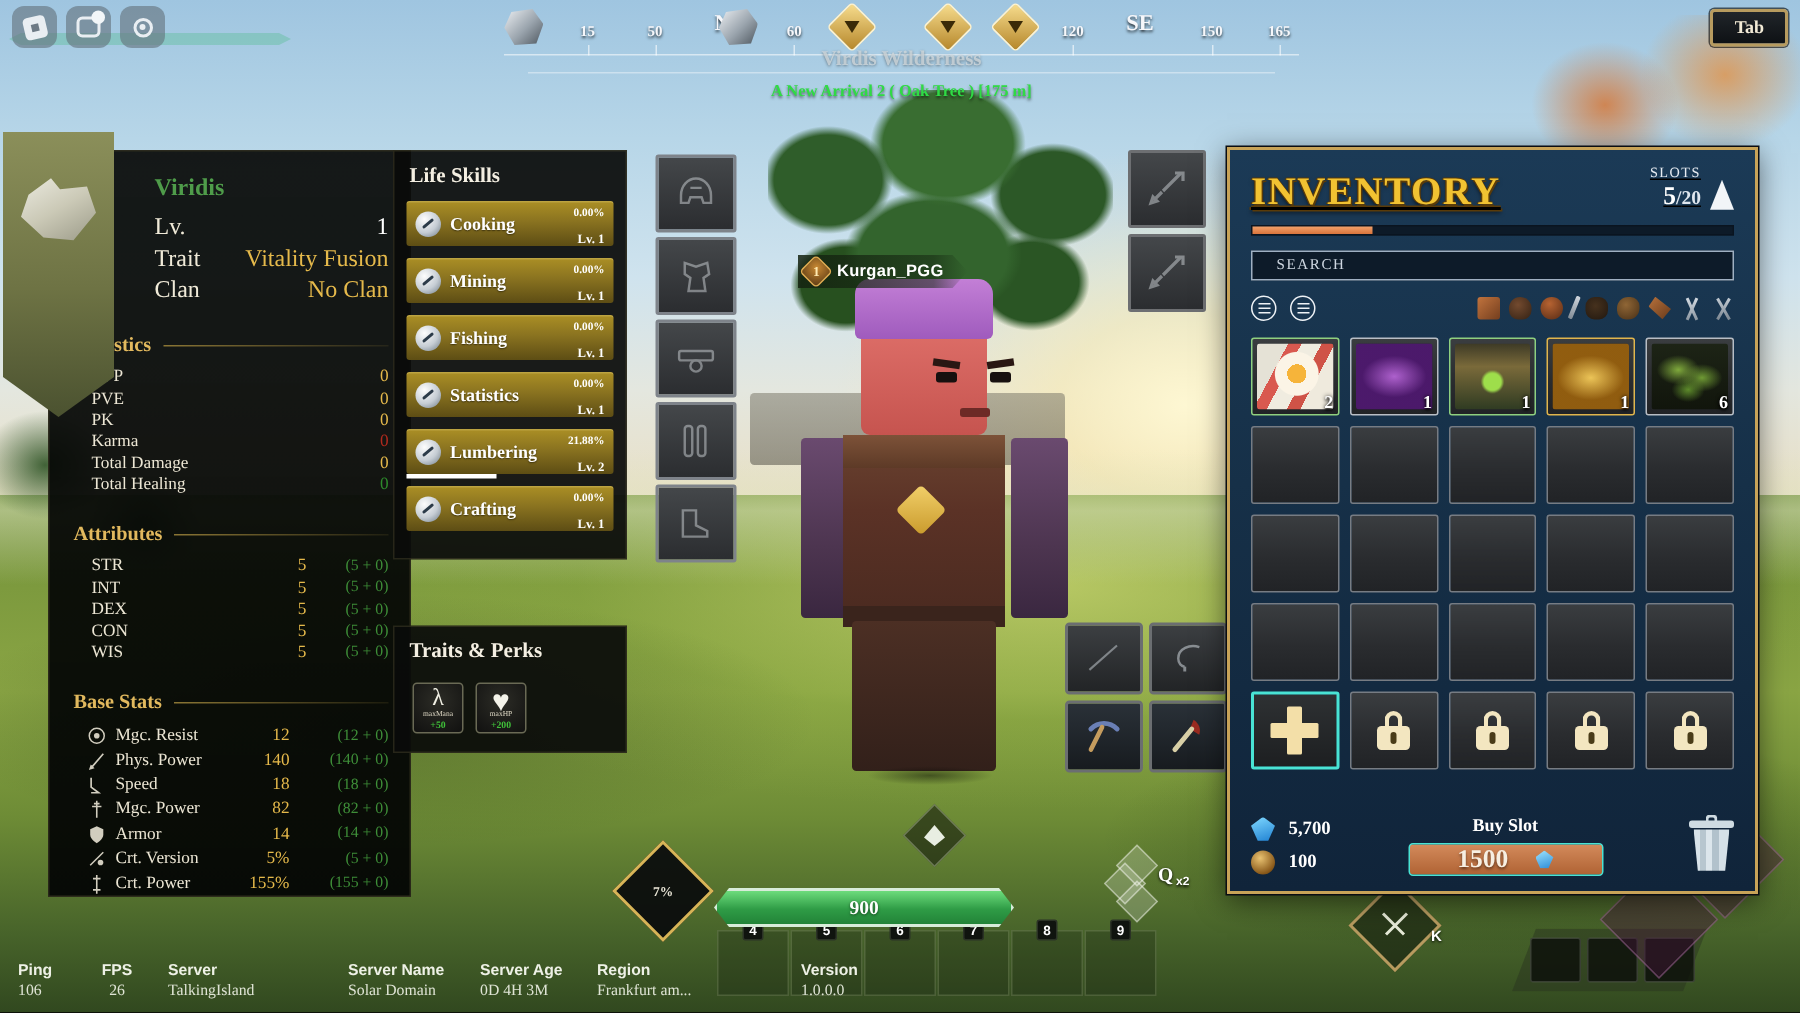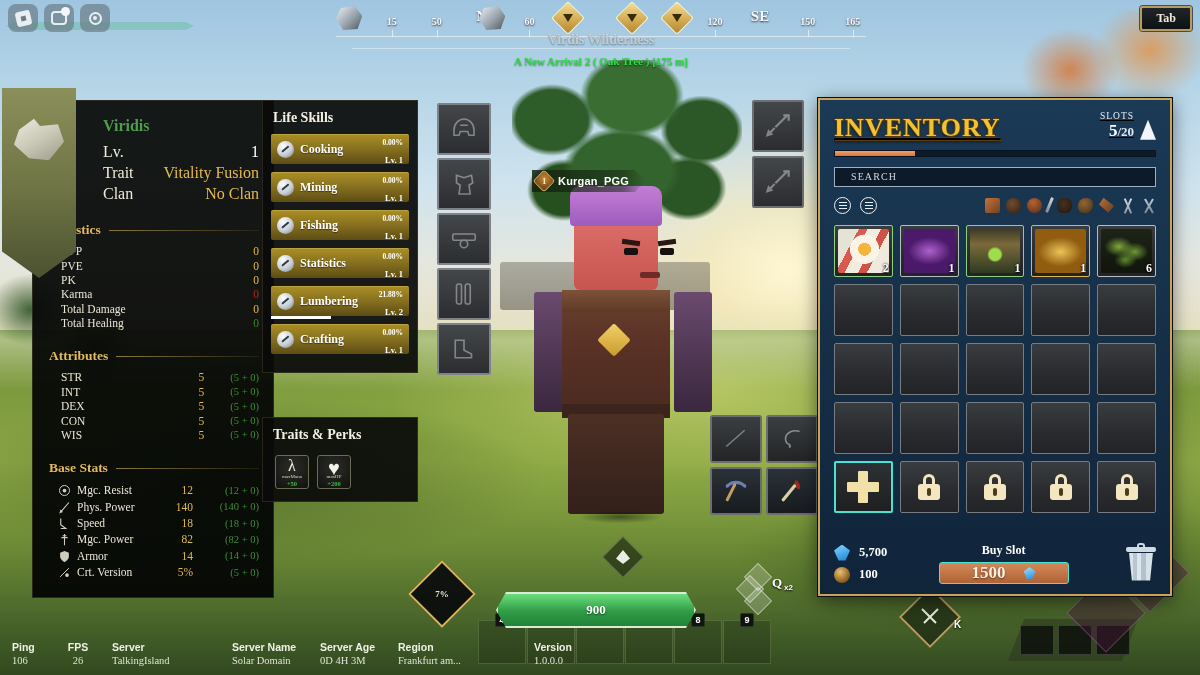--- a/index.html
+++ b/index.html
@@ -466,21 +466,21 @@
   .trash { width:30px; height:34px; position:relative; }
   .trash .lid { position:absolute; left:0; top:0; width:30px; height:5px; background:#cfdbe2; border-radius:2px;}
   .trash .handle{ position:absolute; left:11px; top:-4px; width:8px; height:5px; border:2px solid #cfdbe2; border-bottom:0; border-radius:3px 3px 0 0;}
   .trash .can {
     position:absolute; left:3px; top:6px; width:24px; height:28px;
     background: linear-gradient(90deg,#d8e3ea 0 18%, #b7c6cf 18% 34%, #dce6ec 34% 52%, #b2c2cc 52% 70%, #d6e1e8 70% 100%);
     clip-path: polygon(0 0, 100% 0, 88% 100%, 12% 100%);
   }
 
   
-  .hp-wrap { position:absolute; left:496px; top:592px; width:200px; height:36px; z-index:26; }
+  .hp-wrap { position:absolute; left:476px; top:592px; width:200px; height:26px; z-index:26; }
   .hp-bar {
     position:absolute; inset:0; background: linear-gradient(180deg,#6ddc7c,#2f9c46 55%, #228338);
     border:2px solid #d7ecd9;
     clip-path: polygon(10px 0, calc(100% - 10px) 0, 100% 50%, calc(100% - 10px) 100%, 10px 100%, 0 50%);
     display:flex; align-items:center; justify-content:center;
   }
   .hp-txt { color:#fff; font-size:13px; font-weight:bold; text-shadow:0 1px 2px rgba(0,0,0,.55); }
   .hp-shadow {
     position:absolute; left:6px; top:22px; width:188px; height:8px;
     background: rgba(90,190,150,0.4);
@@ -794,20 +794,28 @@
           </div>
           <div class="brow">
             <span class="ic"><svg viewBox="0 0 24 24" width="15" height="15">
                 <path d="M5 19L19 5" stroke="#e7e2d2" stroke-width="1.6" fill="none"></path>
                 <circle cx="16" cy="16" r="3" fill="#e7e2d2"></circle>
               </svg></span>
             <span class="k">Crt. Version</span>
             <span class="v">5%</span>
             <span class="b">(5 + 0)</span>
           </div>
+          <div class="brow">
+            <span class="ic"><svg viewBox="0 0 24 24" width="15" height="15">
+                <path d="M12 2v20M8 6h8M8 18h8" stroke="#e7e2d2" stroke-width="1.7" fill="none"></path>
+              </svg></span>
+            <span class="k">Crt. Power</span>
+            <span class="v">155%</span>
+            <span class="b">(155 + 0)</span>
+          </div>
         </div>
     </div>
 
     <div class="banner">
       <div class="banner-wolf"></div>
     </div>
 
     <div class="skills-col panel-box">
       <div class="panel-title">Life Skills</div>
       <div class="skill-list" id="skill-list">

